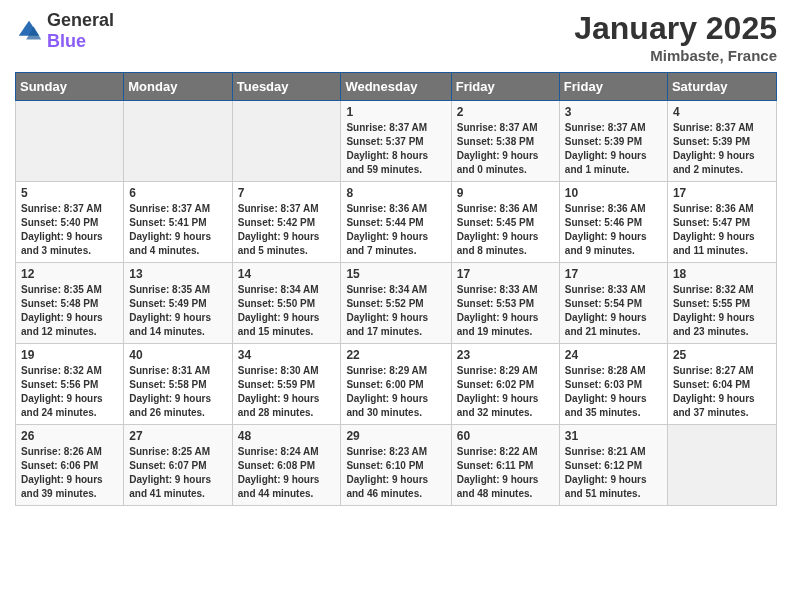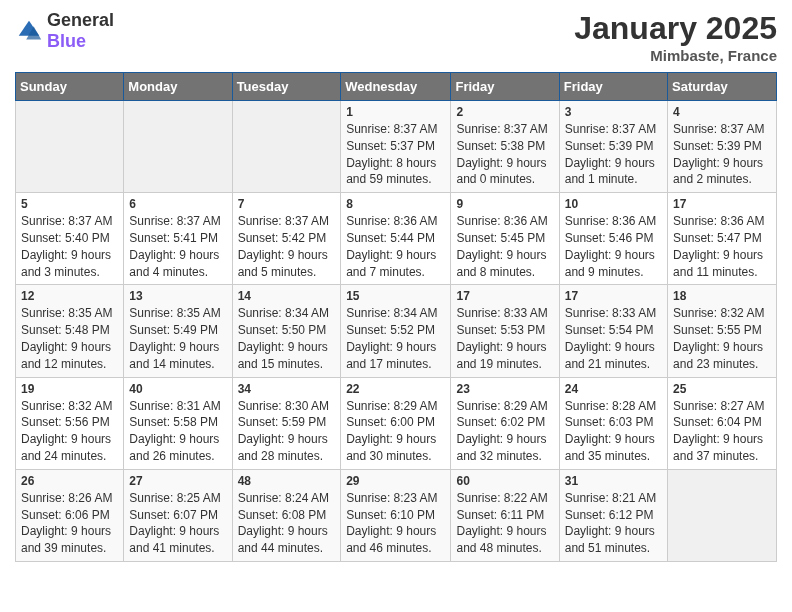--- a/index.html
+++ b/index.html
@@ -77,23 +77,24 @@
     }
     .calendar tr:nth-child(even) td {
       background-color: #ffffff;
     }
     .day-number {
       font-size: 12px;
       font-weight: bold;
       margin-bottom: 2px;
     }
     .day-info {
-      font-size: 12px;
+      font-size: 10px;
       line-height: 1.4;
       color: #333;
+      font-weight: bold;
     }
     .empty-cell {
       background: #f0f0f0 !important;
     }
   </style>
 </head>
 <body>
 
 <div class="header">
   <div class="logo">

